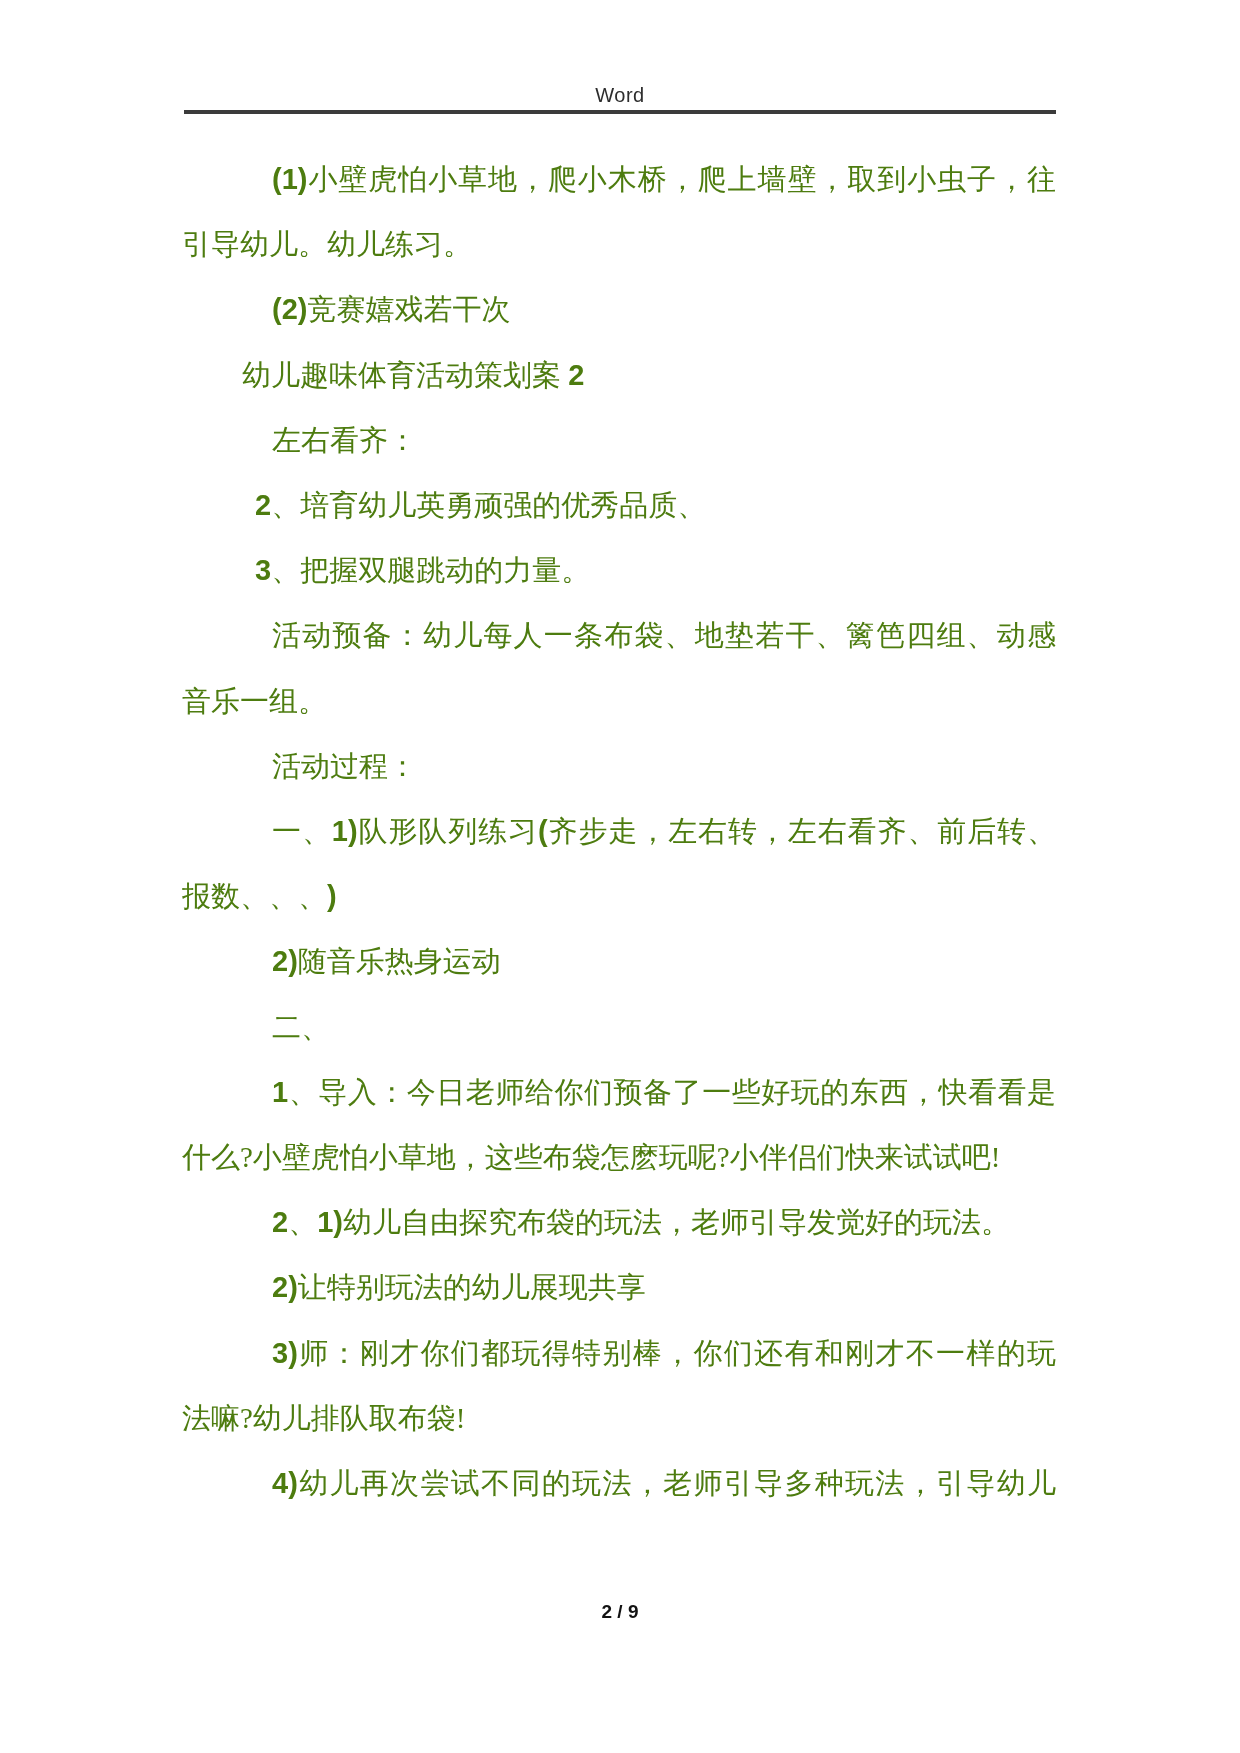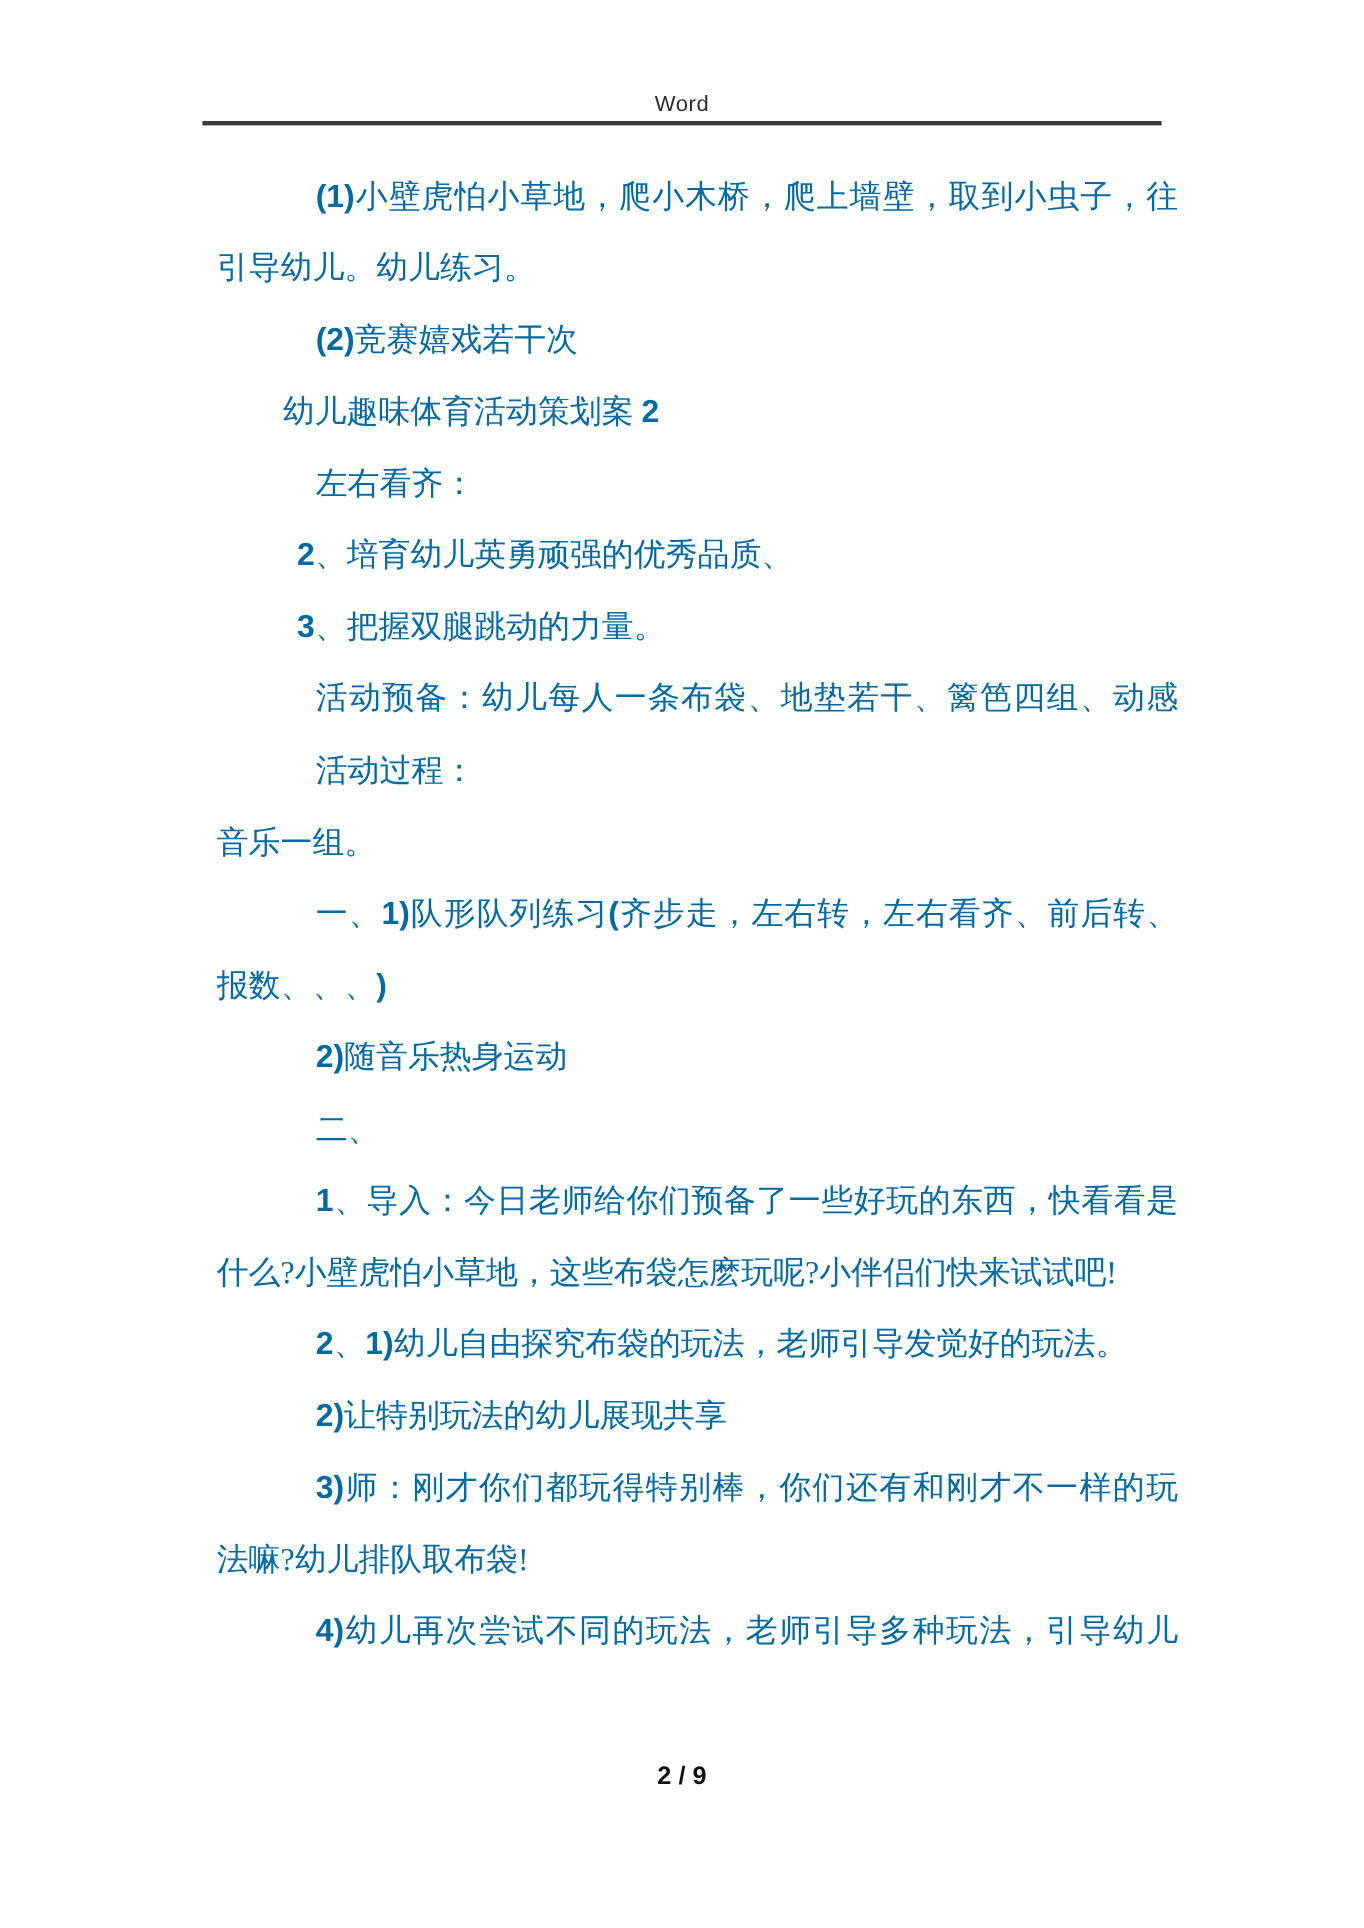--- a/index.html
+++ b/index.html
@@ -31,25 +31,25 @@
     position: absolute;
     top: 110px;
     left: 184px;
     width: 872px;
     height: 4px;
     background: #3b3b3b;
   }
   .doc {
     position: absolute;
     top: 147px;
-    left: 197px;
+    left: 182px;
     width: 874px;
     font-size: 29px;
     line-height: 65.2px;
-    color: #0369a1;
+    color: #4d7c0f;
   }
   .line {
     white-space: nowrap;
   }
   .fill {
     text-align: justify;
     text-align-last: justify;
   }
   .ind-para { padding-left: 90px; }
   .ind-num  { padding-left: 73px; }
@@ -60,42 +60,42 @@
     font-weight: bold;
   }
   .footer-pagenum {
     position: absolute;
     top: 1601px;
     left: 0;
     width: 100%;
     text-align: center;
     font-family: "Liberation Sans", "DejaVu Sans", sans-serif;
     font-weight: bold;
-    font-size: 23px;
+    font-size: 19px;
     color: #121212;
   }
 </style>
 </head>
 <body>
 
 <div class="page">
   <div class="header-title">Word</div>
   <div class="header-rule"></div>
 
   <div class="doc">
       <div class="line ind-para fill"><span class="latin">(1)</span>小壁虎怕小草地，爬小木桥，爬上墙壁，取到小虫子，往</div>
       <div class="line ind-none">引导幼儿。幼儿练习。</div>
       <div class="line ind-para"><span class="latin">(2)</span>竞赛嬉戏若干次</div>
       <div class="line ind-head">幼儿趣味体育活动策划案 <span class="latin">2</span></div>
       <div class="line ind-para">左右看齐：</div>
       <div class="line ind-num"><span class="latin">2</span>、培育幼儿英勇顽强的优秀品质、</div>
       <div class="line ind-num"><span class="latin">3</span>、把握双腿跳动的力量。</div>
       <div class="line ind-para fill">活动预备：幼儿每人一条布袋、地垫若干、篱笆四组、动感</div>
+      <div class="line ind-none">音乐一组。</div>
       <div class="line ind-para">活动过程：</div>
-      <div class="line ind-none">音乐一组。</div>
       <div class="line ind-para fill">一、<span class="latin">1)</span>队形队列练习<span class="latin">(</span>齐步走，左右转，左右看齐、前后转、</div>
       <div class="line ind-none">报数、、、<span class="latin">)</span></div>
       <div class="line ind-para"><span class="latin">2)</span>随音乐热身运动</div>
       <div class="line ind-para">二、</div>
       <div class="line ind-para fill"><span class="latin">1</span>、导入：今日老师给你们预备了一些好玩的东西，快看看是</div>
       <div class="line ind-none">什么?小壁虎怕小草地，这些布袋怎麽玩呢?小伴侣们快来试试吧!</div>
       <div class="line ind-para"><span class="latin">2</span>、<span class="latin">1)</span>幼儿自由探究布袋的玩法，老师引导发觉好的玩法。</div>
       <div class="line ind-para"><span class="latin">2)</span>让特别玩法的幼儿展现共享</div>
       <div class="line ind-para fill"><span class="latin">3)</span>师：刚才你们都玩得特别棒，你们还有和刚才不一样的玩</div>
       <div class="line ind-none">法嘛?幼儿排队取布袋!</div>

